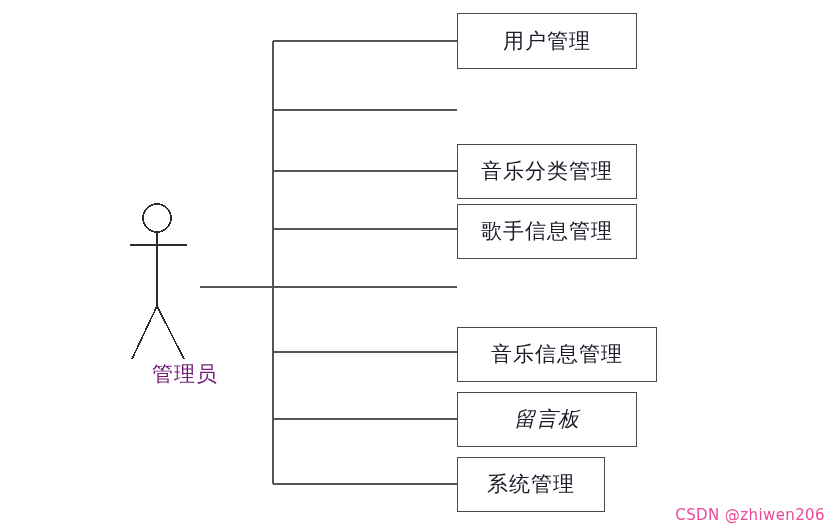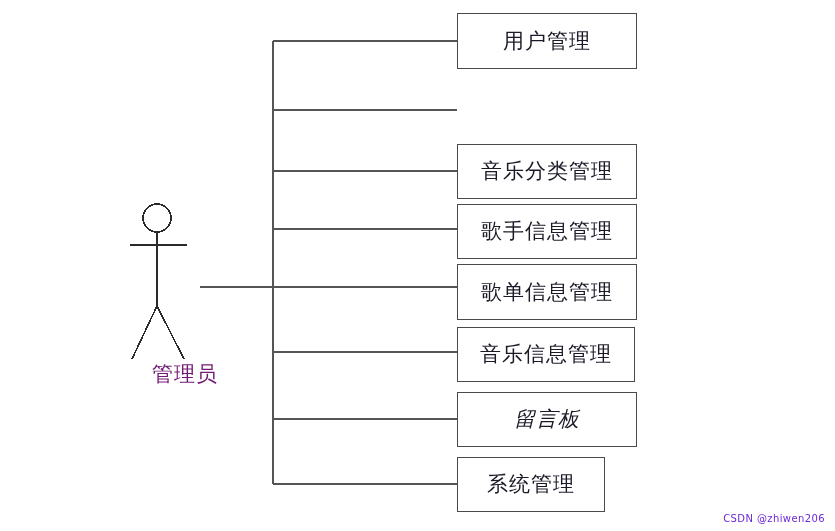--- a/index.html
+++ b/index.html
@@ -50,22 +50,22 @@
     font-size: 21px;
     color: #701a75;
     letter-spacing: 1px;
     white-space: nowrap;
     font-family: "DejaVu Sans", "Liberation Sans", sans-serif;
   }
   .watermark {
     position: absolute;
     right: 10px;
     bottom: 7px;
-    font-size: 10px;
-    color: #6d28d9;
+    font-size: 15px;
+    color: #ec4899;
     letter-spacing: 0.4px;
     white-space: nowrap;
     font-family: "DejaVu Sans", "Liberation Sans", sans-serif;
   }
 </style>
 </head>
 <body>
 
 <div id="diagram-canvas">
 
@@ -98,25 +98,22 @@
 
 
   <div class="usecase-box" style="left:457px; top:144px; width:180px; height:55px;">
     <span class="usecase-label">音乐分类管理</span>
   </div>
 
   <div class="usecase-box" style="left:457px; top:204px; width:180px; height:55px;">
     <span class="usecase-label">歌手信息管理</span>
   </div>
 
-  <div class="usecase-box" style="left:457px; top:264px; width:180px; height:56px;">
-    <span class="usecase-label">歌单信息管理</span>
-  </div>
 
-  <div class="usecase-box" style="left:457px; top:327px; width:178px; height:55px;">
+  <div class="usecase-box" style="left:457px; top:327px; width:200px; height:55px;">
     <span class="usecase-label">音乐信息管理</span>
   </div>
 
   <div class="usecase-box" style="left:457px; top:392px; width:180px; height:55px;font-style:italic;">
     <span class="usecase-label">留言板</span>
   </div>
 
   <div class="usecase-box" style="left:457px; top:457px; width:148px; height:55px;">
     <span class="usecase-label">系统管理</span>
   </div>

